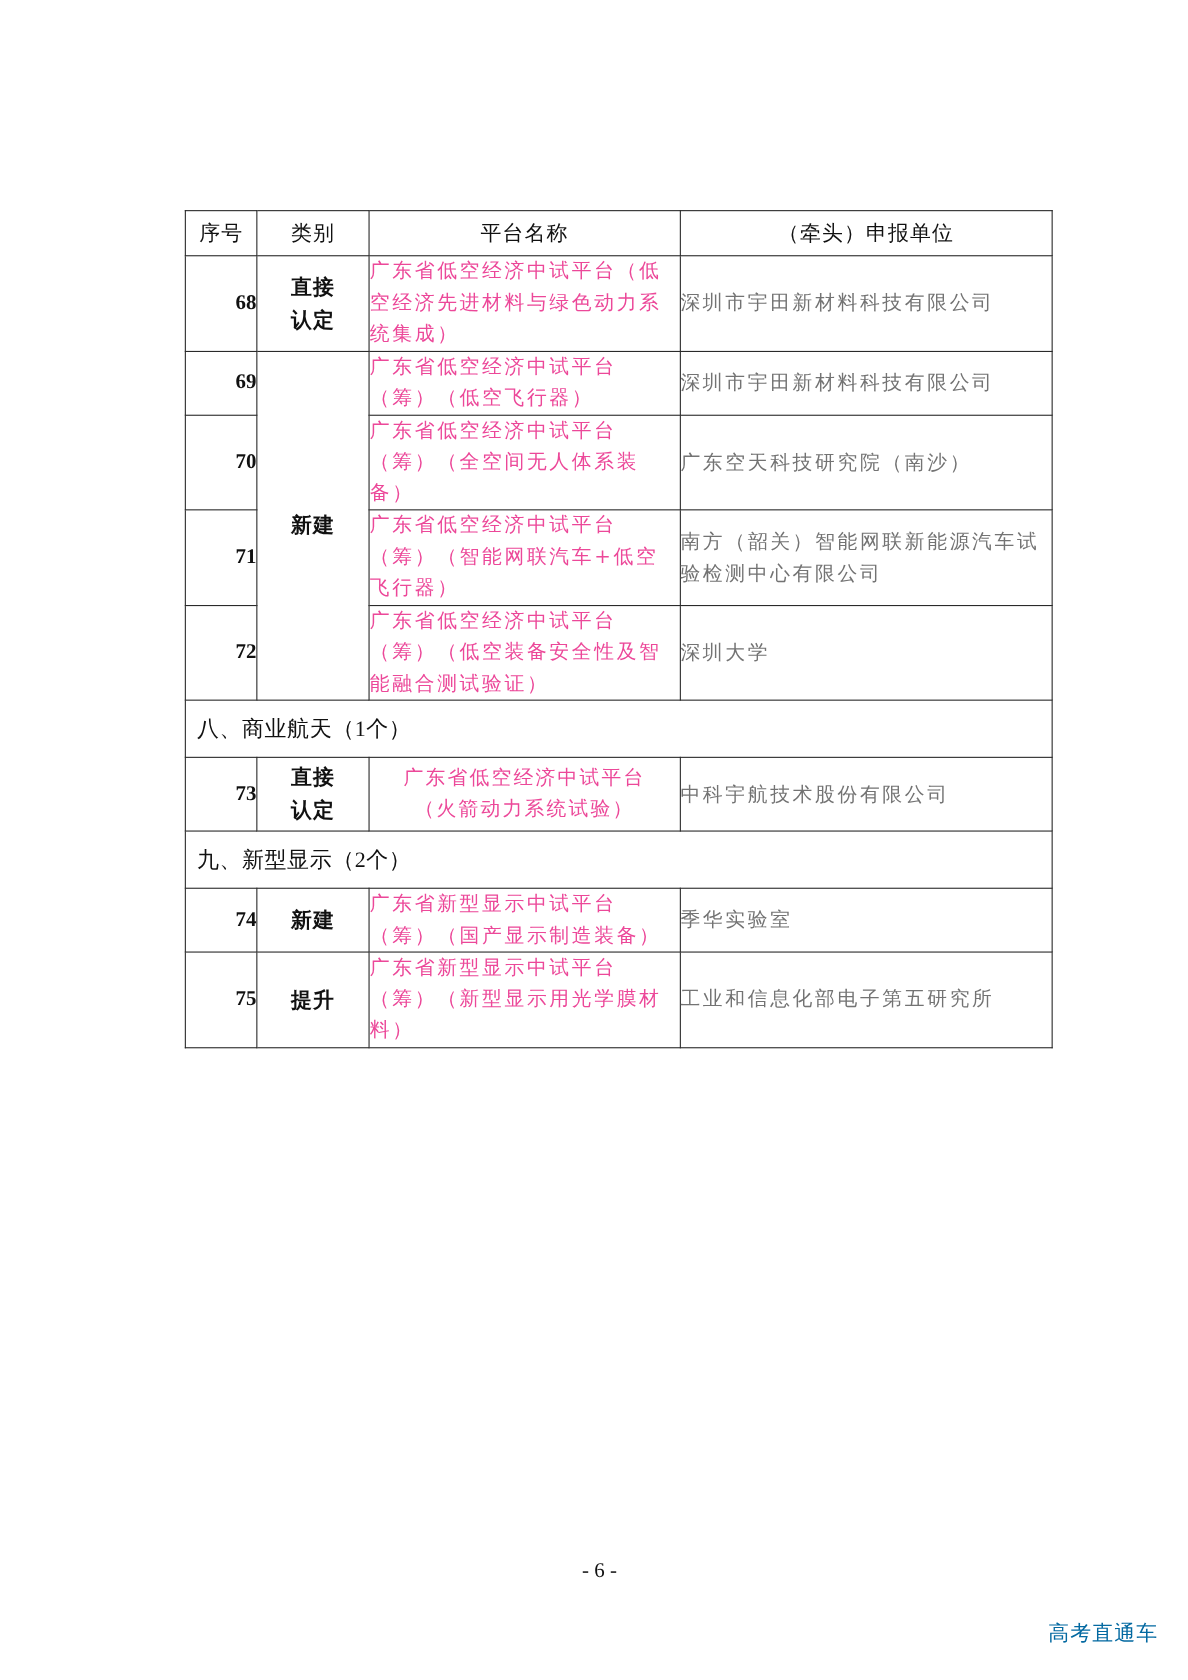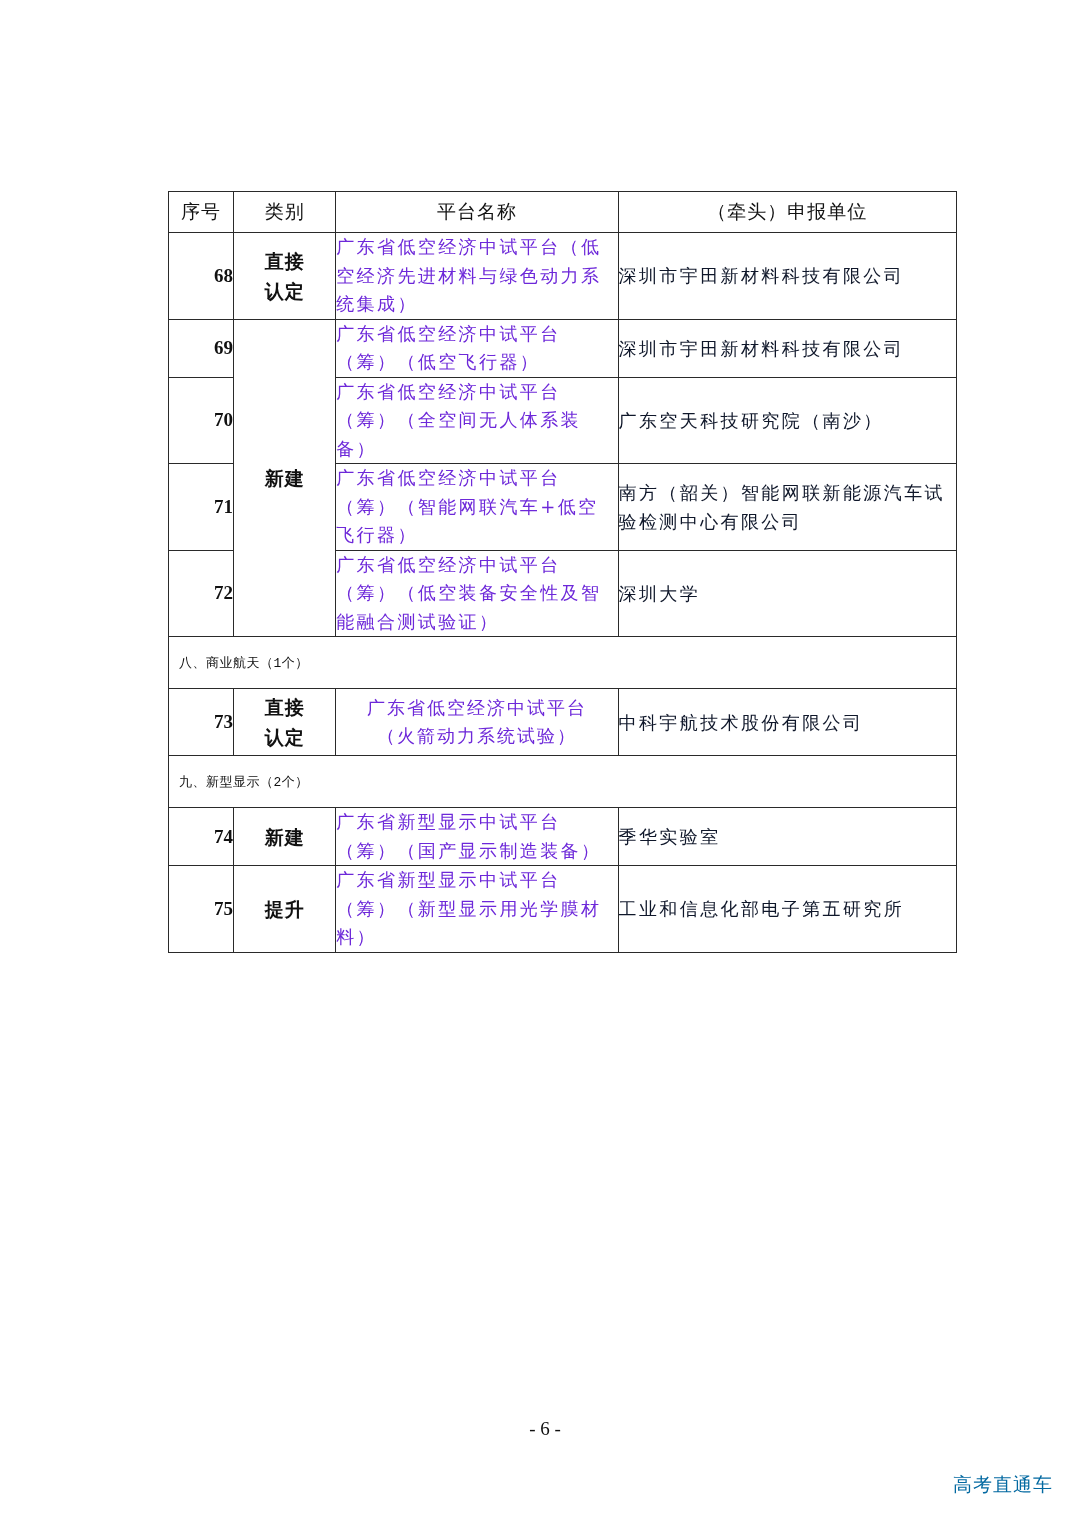--- a/index.html
+++ b/index.html
@@ -28,31 +28,31 @@
   .no-cell {
     text-align: right; font-family: "Liberation Serif", "DejaVu Serif", serif;
     font-weight: bold; font-size: 19px;
   }
   .cat-cell {
     text-align: center; font-weight: bold; font-size: 19px; line-height: 30px;
     letter-spacing: 1px;
   }
   .cat-cell span { display: block; }
   .name-cell {
-    font-size: 18px; line-height: 28.5px; padding: 0 6px 0 10px; color: #6d28d9;
+    font-size: 18px; line-height: 28.5px; padding: 0 6px 0 10px; color: #ec4899;
     letter-spacing: 2.4px;
   }
   .name-cell.centered { text-align: center; letter-spacing: 2px; }
   .unit-cell {
-    font-size: 18px; line-height: 29px; padding: 0 6px 0 12px; color: #0f172a;
+    font-size: 18px; line-height: 29px; padding: 0 6px 0 12px; color: #737373;
     letter-spacing: 2.4px;
   }
   .section-row td {
-    height: 51px; font-family: Liberation Mono, monospace;
-    font-size: 13px; padding-left: 10px; letter-spacing: 0.5px;
+    height: 51px; font-family: Liberation Serif, serif;
+    font-size: 20px; padding-left: 10px; letter-spacing: 0.5px;
   }
   .page-number {
     position: absolute; left: 0; width: 1090px; top: 1418px; text-align: center;
     font-family: "Liberation Serif", "DejaVu Serif", serif; font-size: 19px;
   }
   .watermark {
     position: absolute; right: 27px; top: 1472px;
     font-family: "DejaVu Sans", "Liberation Sans", sans-serif;
     font-size: 19px; color: #0369a1; letter-spacing: 1px;
   }

